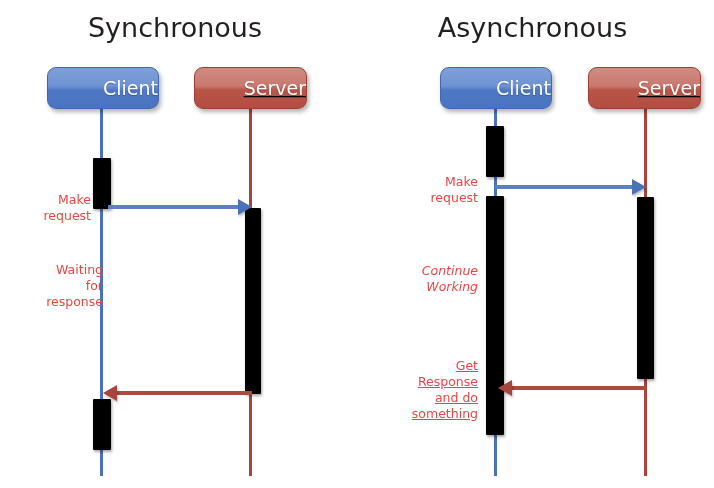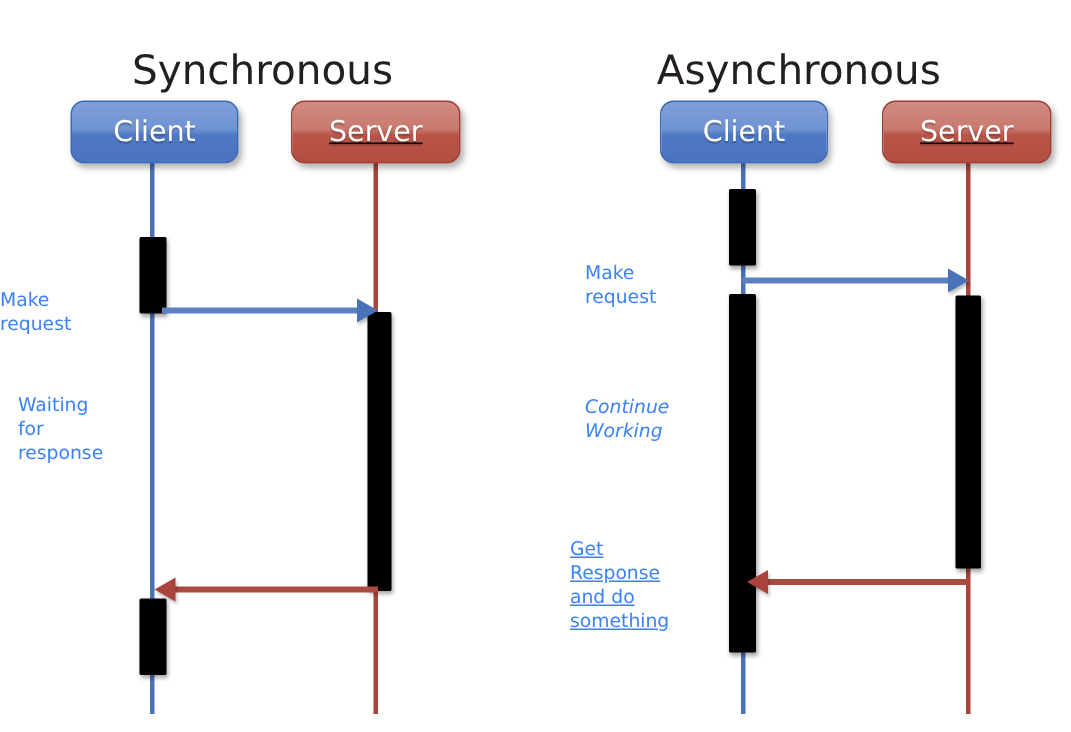--- a/index.html
+++ b/index.html
@@ -1,44 +1,44 @@
 <!DOCTYPE html>
 <html><head>
 <meta charset="utf-8">
 <style>
   html,body{margin:0;padding:0;background:#ffffff;}
   body{width:714px;height:488px;position:relative;overflow:hidden;
        font-family:"DejaVu Sans","Liberation Sans",sans-serif;}
   .canvas{position:absolute;left:0;top:0;width:714px;height:488px;}
   .title{position:absolute;font-size:27px;color:#231f20;white-space:nowrap;
-         text-align:center;letter-spacing:0px;font-weight:400;margin-top:20px;}
+         text-align:center;letter-spacing:0px;font-weight:400;}
   .actor-box{position:absolute;border-radius:9px;box-sizing:border-box;
-             display:flex;align-items:center;justify-content:center;
+             display:flex;align-items:center;justify-content:flex-end;
              box-shadow:2px 3px 4px rgba(0,0,0,0.30);}
   .actor-box span{font-size:19px;color:#ffffff;line-height:1;
                   text-shadow:0 1px 1px rgba(0,0,0,0.25);}
   .actor-client{background:linear-gradient(to bottom,#7f9fd8 0%,#6f93d2 45%,#4f78c4 55%,#4a73c0 100%);
                 border:1px solid #3f69b4;}
   .actor-server{background:linear-gradient(to bottom,#d08b82 0%,#c9796f 45%,#b85548 55%,#b24e41 100%);
                 border:1px solid #9d3f34;text-decoration:underline;}
   .lifeline{position:absolute;width:3px;}
   .lifeline-client{background:#4a72b8;}
   .lifeline-server{background:#a8443c;}
   .activation{position:absolute;background:#000000;border-radius:1px;
               box-shadow:1px 2px 3px rgba(0,0,0,0.35);}
   .msg{position:absolute;height:4px;}
   .msg-req{background:#5b81c0;}
   .msg-res{background:#ab4a3f;}
   .arrowhead{position:absolute;width:0;height:0;}
   .arrow-right{border-top:8px solid transparent;border-bottom:8px solid transparent;
                border-left:14px solid #4a72b8;filter:drop-shadow(1px 2px 1px rgba(0,0,0,0.25));}
   .arrow-left{border-top:8px solid transparent;border-bottom:8px solid transparent;
               border-right:14px solid #a8443c;filter:drop-shadow(1px 2px 1px rgba(0,0,0,0.25));}
-  .note{position:absolute;font-size:12.5px;color:#3b82f6;line-height:1.28;
-        white-space:pre-line;}
+  .note{position:absolute;font-size:12.5px;color:#ef4444;line-height:1.28;
+        text-align:right;white-space:pre-line;}
 </style>
 </head>
 <body>
 
 <div class="canvas">
 
   <div>
 
     <div class="title" style="left:55px;top:12px;width:240px;">Synchronous</div>
 

